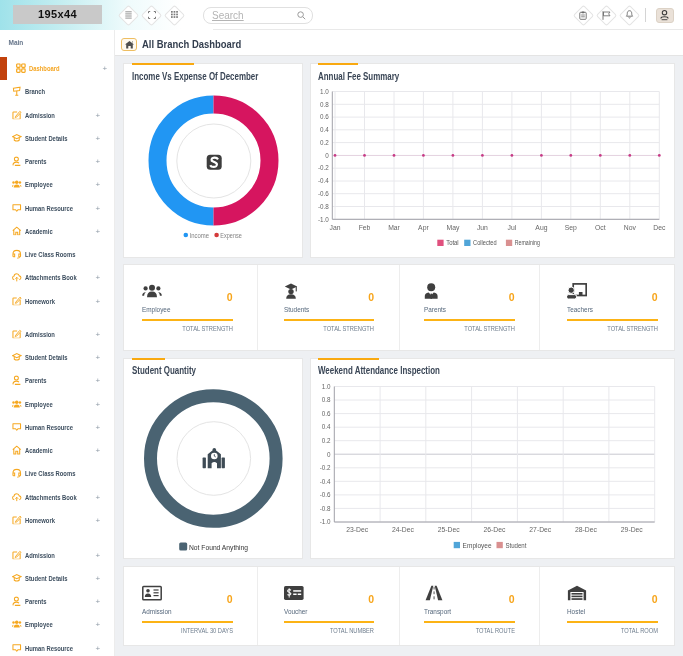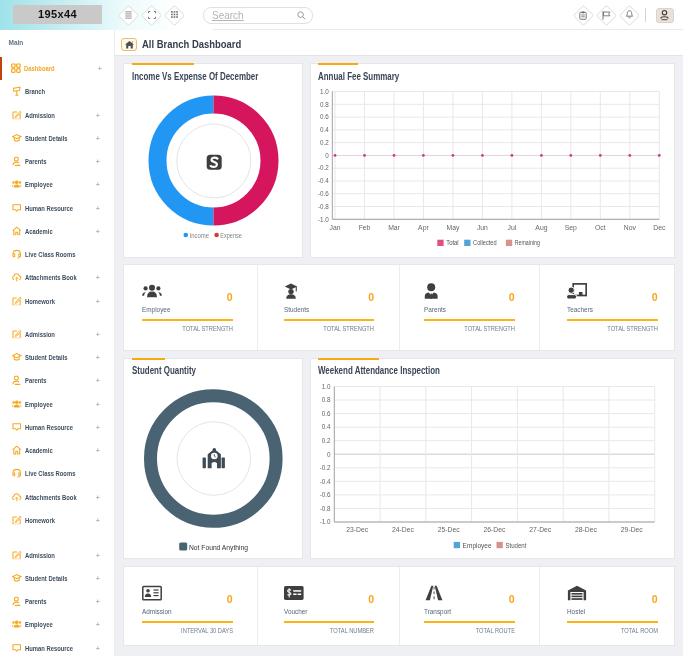--- a/index.html
+++ b/index.html
@@ -25,21 +25,21 @@
   background:#fffaf0; border-radius:3px; display:flex; align-items:center; justify-content:center;}
 #crumbtitle { left:142px; top:38px; font-size:10.5px; font-weight:bold; color:#333e4e; transform:scaleX(0.9); transform-origin:left top;}
 #sidebar { left:0; top:30px; width:115px; height:626px; background:#fff; border-right:1px solid #ececec;}
 #mainlbl { left:8.5px; top:39px; font-size:6.5px; color:#66758a; font-weight:bold; }
 .sitem { position:absolute; left:0; width:115px; height:23px; }
 .sitem .txt { position:absolute; left:25px; top:50%; transform:translateY(-50%) scaleX(0.78); transform-origin:left center;
   font-size:7.5px; font-weight:bold; color:#3d4e5f; white-space:nowrap;}
 .sitem .plus { position:absolute; left:95.5px; top:50%; transform:translateY(-50%);
   color:#8e9aa6; font-size:8px; }
 .sitem .ic { position:absolute; left:12px; top:50%; transform:translateY(-50%); width:9.5px; height:9.5px;}
-.sitem.active { border-left:2px solid #c2410c; }
+.sitem.active { border-left:7px solid #c2410c; }
 .sitem.active .ic { left:9px; }
 .sitem.active .txt { left:22px; color:#f5a623; }
 .card { position:absolute; background:#fff; border:1px solid #e7e7e7; }
 .tabline { position:absolute; height:2.2px; background:#f9a910; }
 .ctitle { position:absolute; font-size:10px; font-weight:bold; color:#3a4656; transform:scaleX(0.795); transform-origin:left top; white-space:nowrap;}
 .stitle { position:absolute; font-size:8px; color:#55677b; transform:scaleX(0.8); transform-origin:left top; white-space:nowrap;}
 .sval { position:absolute; font-size:10.5px; font-weight:bold; color:#f7a51b; }
 .sline { position:absolute; height:2px; background:#fcb315; }
 .sfoot { position:absolute; font-size:6.5px; color:#6d7c8c; transform:scaleX(0.88); transform-origin:right top; white-space:nowrap;}
 .sdiv { position:absolute; width:1px; background:#ededed; }

